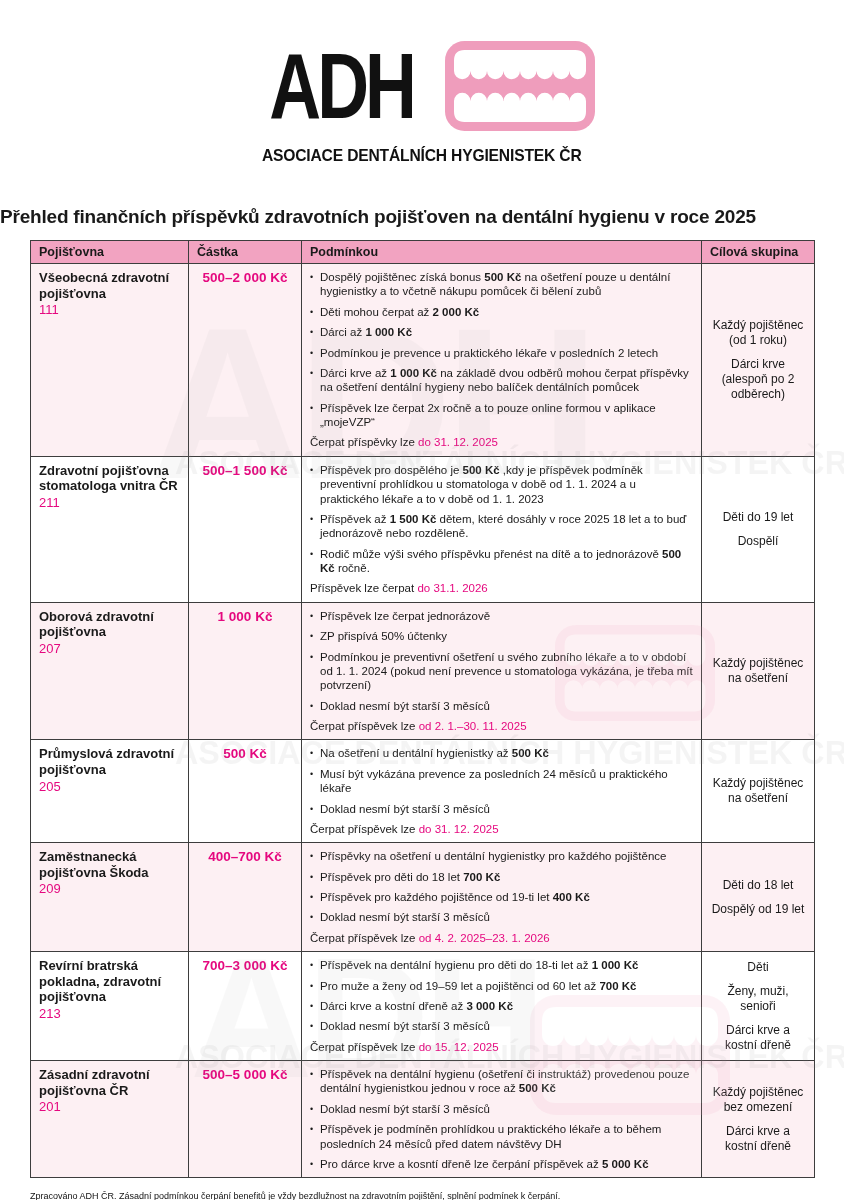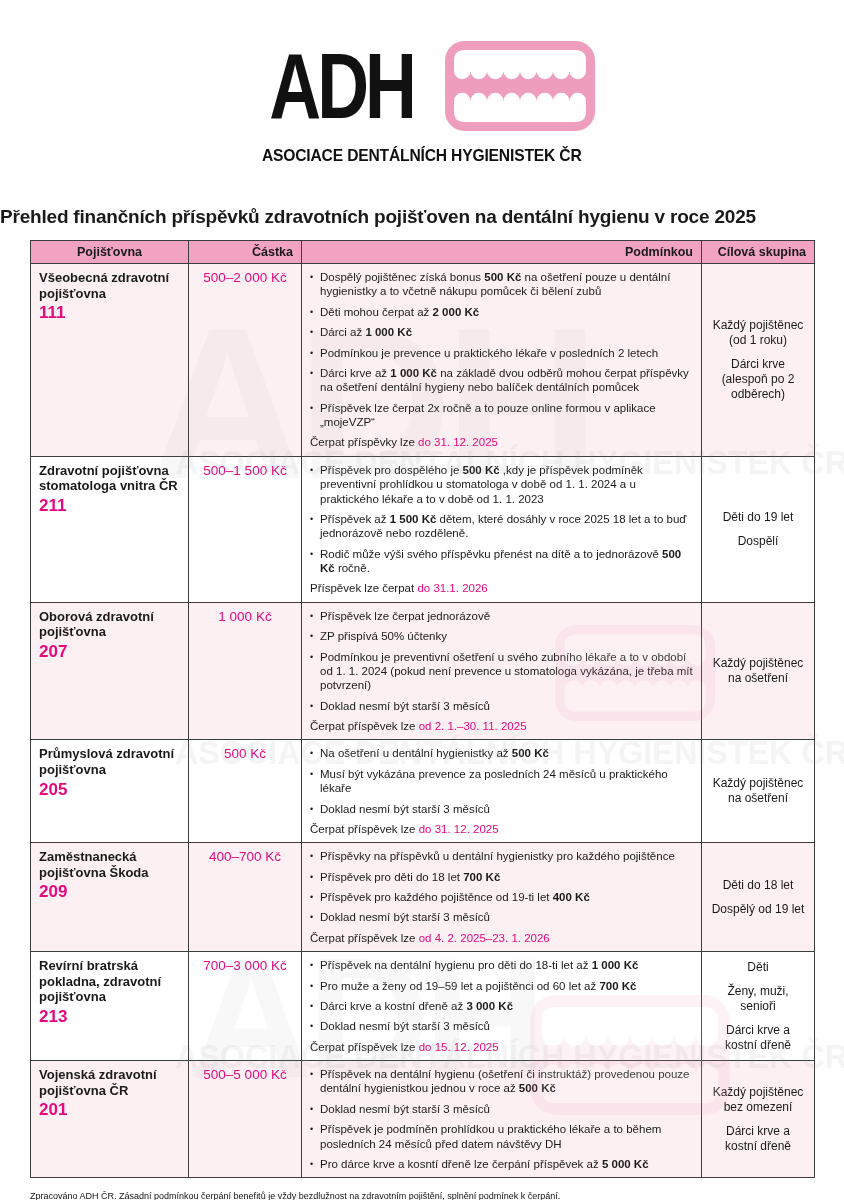--- a/index.html
+++ b/index.html
@@ -27,28 +27,28 @@
   
   .page-title{margin-top:40px;font-size:19px;font-weight:700;letter-spacing:-.2px}
   
   .tbl-wrap{margin:12px 30px 0 30px;position:relative;z-index:1}
   table{border-collapse:collapse;width:784px;table-layout:fixed}
   col.c-name{width:158px}
   col.c-amount{width:113px}
   col.c-cond{width:400px}
   col.c-target{width:113px}
   th,td{border:1px solid var(--border)}
-  th{background:var(--header_pink);font-size:12.5px;font-weight:700;padding:4px 8px;text-align:right}
-  th.th-name{text-align:center}
+  th{background:var(--header_pink);font-size:12.5px;font-weight:700;padding:4px 8px;text-align:left}
+  th.th-name{text-align:left}
   tr.shaded td{background:var(--row_pink)}
   td.cell{vertical-align:top;padding:6px 8px;font-size:11.5px;line-height:1.25}
   .insurer-name{font-weight:700;font-size:13px;line-height:1.2}
-  .insurer-code{font-weight:700;font-size:17px;color:var(--accent);margin-top:1px}
+  .insurer-code{font-weight:400;font-size:13px;color:var(--accent);margin-top:1px}
   td.amount-cell{text-align:center}
-  .amount{font-weight:400;font-size:13.5px;color:var(--accent)}
+  .amount{font-weight:700;font-size:13.5px;color:var(--accent)}
   .cond-item{margin-bottom:6px}
   .cond-item.bulleted{display:flex}
   .cond-item:last-child{margin-bottom:0}
   .bullet{flex:0 0 10px;width:10px;font-size:9px;line-height:14px}
   .cond-text{flex:1}
   .seg-b{font-weight:700}
   .seg-p{font-weight:400;color:var(--accent)}
   td.target-cell{vertical-align:middle;text-align:center}
   .target-group{font-size:12px;line-height:1.25;margin:0 auto 9px auto}
   .target-group:last-child{margin-bottom:0}
@@ -256,21 +256,21 @@
           <td class="cell name-cell">
             <div class="insurer-name">Zaměstnanecká pojišťovna Škoda</div>
             <div class="insurer-code">209</div>
           </td>
           <td class="cell amount-cell">
             <div class="amount">400–700 Kč</div>
           </td>
           <td class="cell cond-cell">
             <div class="cond-item bulleted">
               <span class="bullet">•</span>
-              <span class="cond-text"><span class="seg">Příspěvky na příspěvků u dentální hygienistky pro každého pojištěnce</span></span>
+              <span class="cond-text"><span class="seg">Příspěvky na ošetření u dentální hygienistky pro každého pojištěnce</span></span>
             </div>
             <div class="cond-item bulleted">
               <span class="bullet">•</span>
               <span class="cond-text"><span class="seg">Příspěvek pro děti do 18 let </span><span class="seg seg-b">700 Kč</span></span>
             </div>
             <div class="cond-item bulleted">
               <span class="bullet">•</span>
               <span class="cond-text"><span class="seg">Příspěvek pro každého pojištěnce od 19-ti let </span><span class="seg seg-b">400 Kč</span></span>
             </div>
             <div class="cond-item bulleted">
@@ -312,21 +312,21 @@
             <div class="cond-item"><span class="cond-text"><span class="seg">Čerpat příspěvek lze </span><span class="seg seg-p">do 15. 12. 2025</span></span></div>
           </td>
           <td class="cell target-cell">
             <div class="target-group">Děti</div>
             <div class="target-group">Ženy, muži, senioři</div>
             <div class="target-group">Dárci krve a kostní dřeně</div>
           </td>
         </tr>
         <tr class="shaded">
           <td class="cell name-cell">
-            <div class="insurer-name">Vojenská zdravotní pojišťovna ČR</div>
+            <div class="insurer-name">Zásadní zdravotní pojišťovna ČR</div>
             <div class="insurer-code">201</div>
           </td>
           <td class="cell amount-cell">
             <div class="amount">500–5 000 Kč</div>
           </td>
           <td class="cell cond-cell">
             <div class="cond-item bulleted">
               <span class="bullet">•</span>
               <span class="cond-text"><span class="seg">Příspěvek na dentální hygienu (ošetření či instruktáž) provedenou pouze dentální hygienistkou jednou v roce až </span><span class="seg seg-b">500 Kč</span></span>
             </div>

